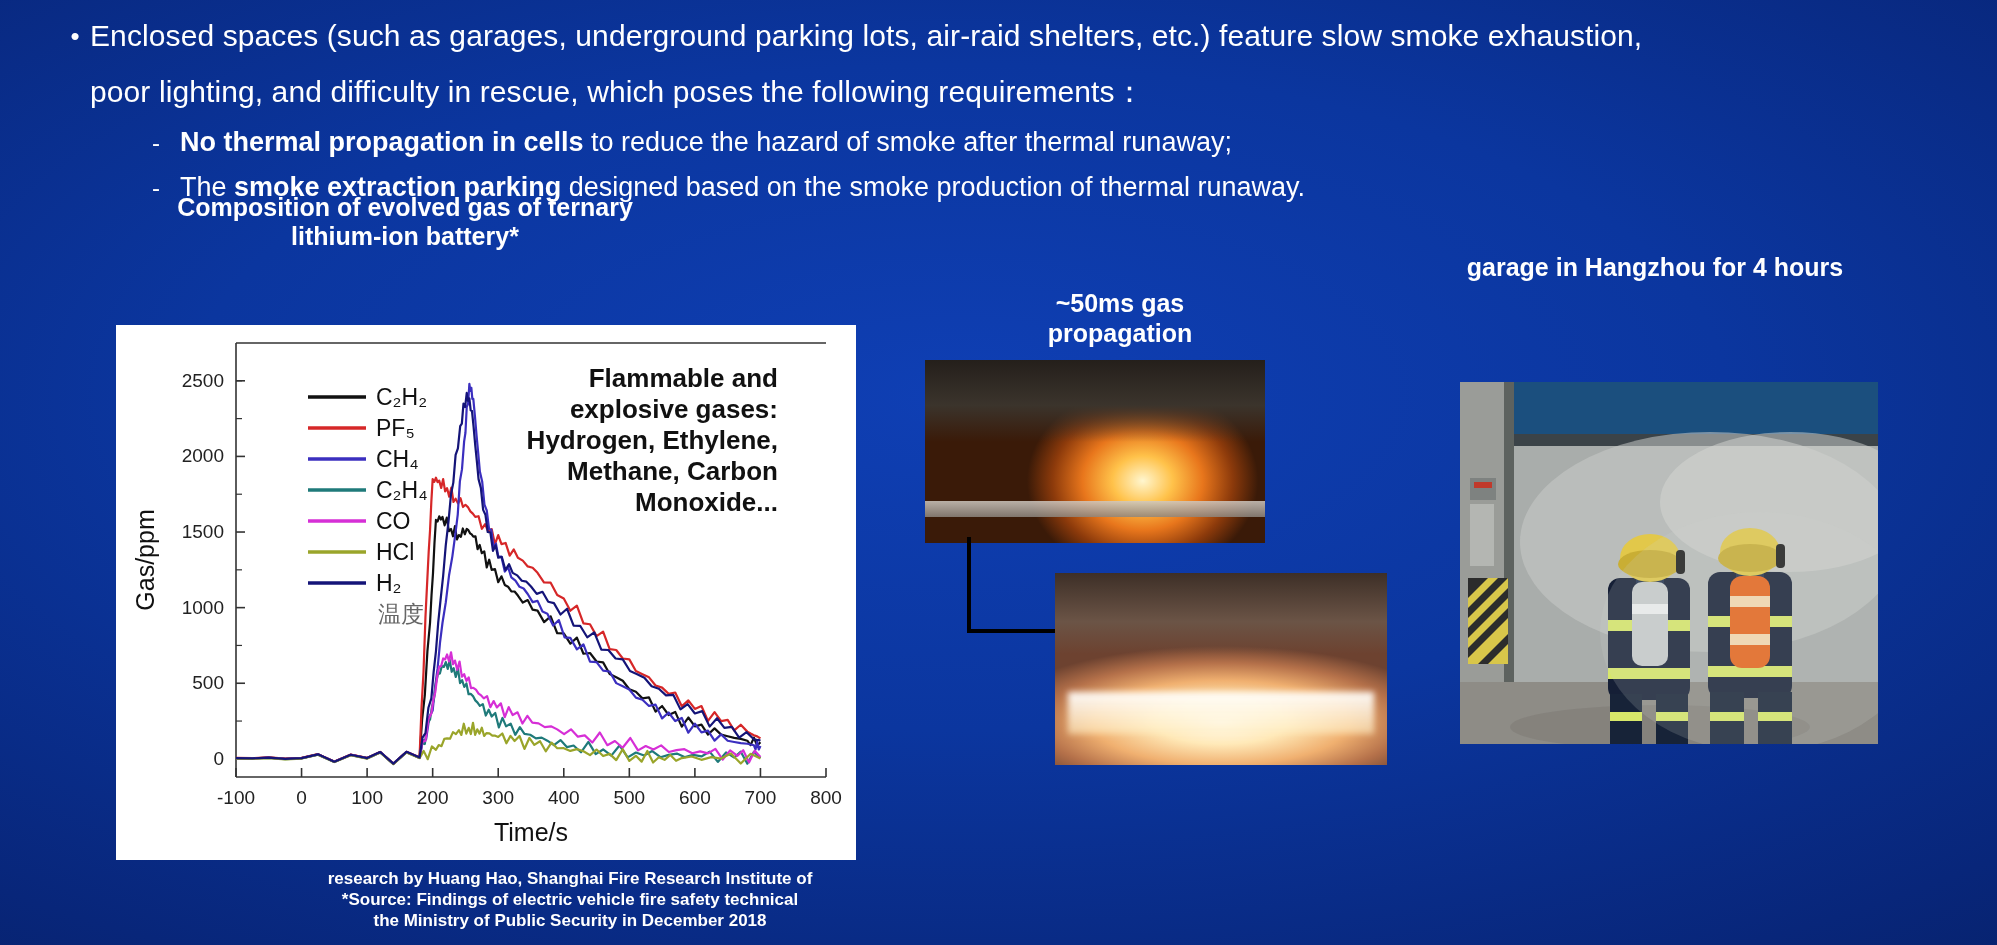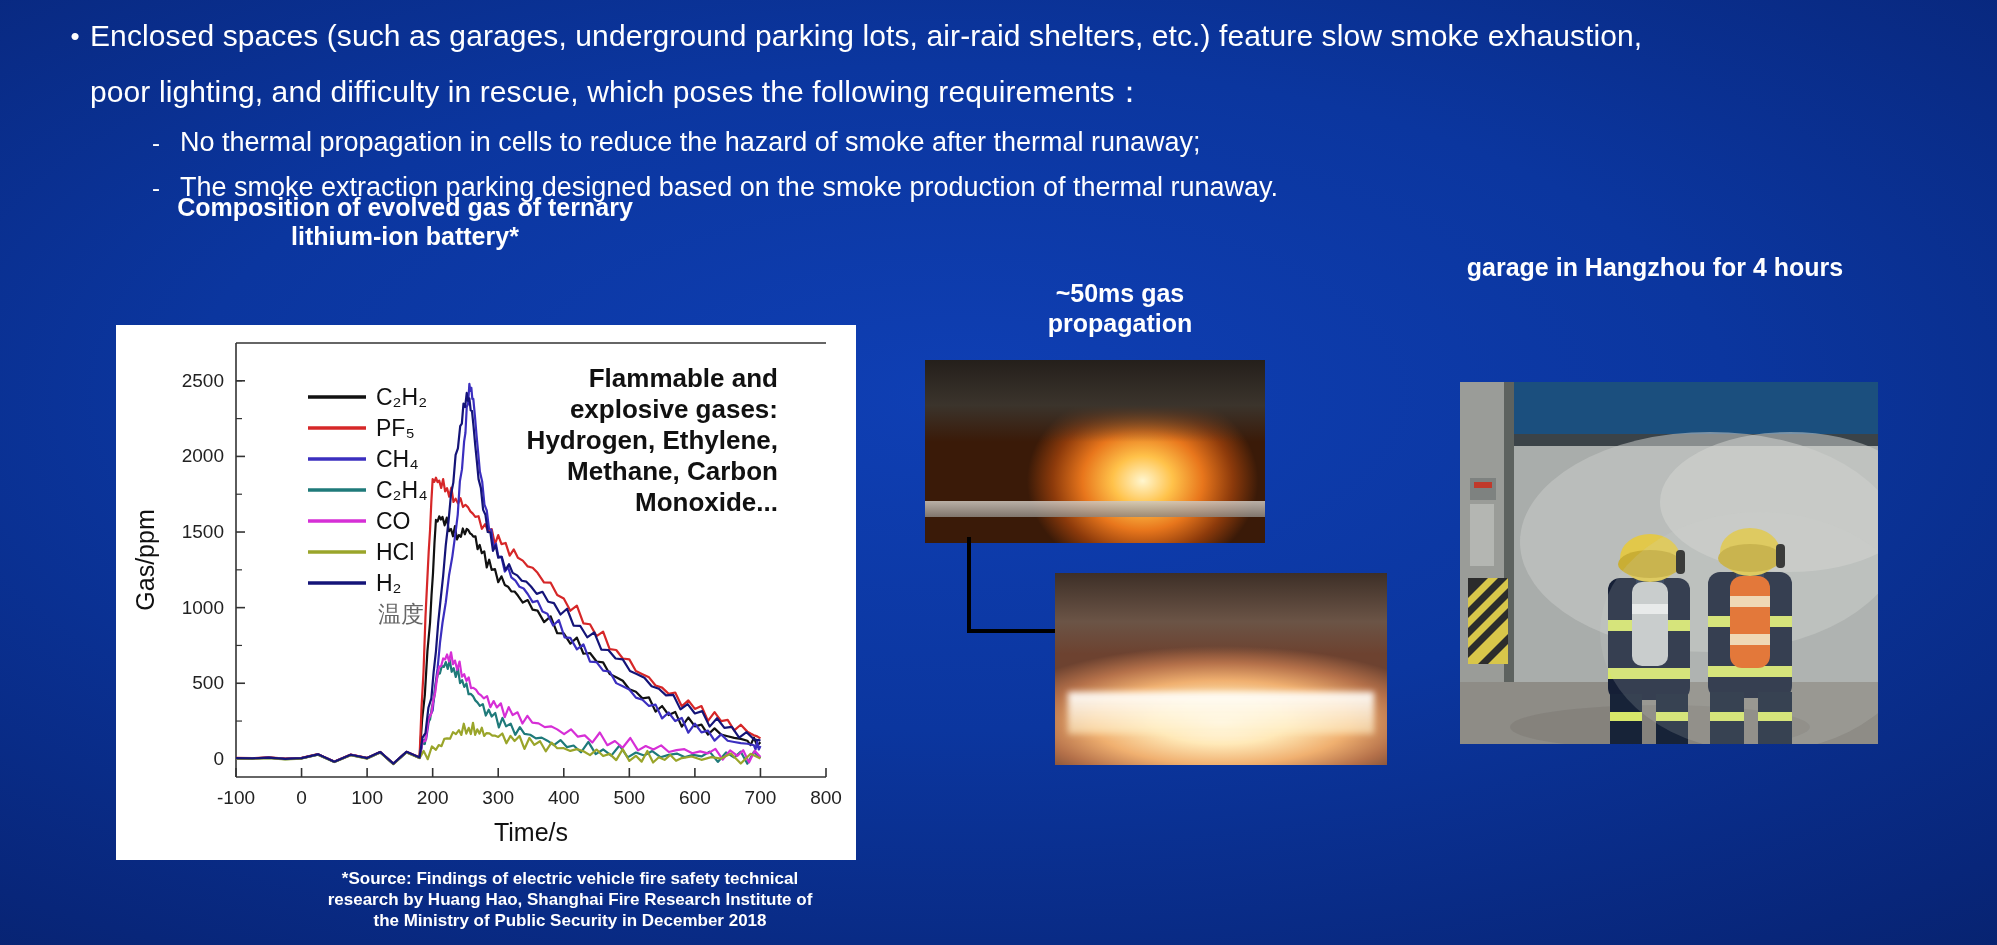--- a/index.html
+++ b/index.html
@@ -44,21 +44,21 @@
     display: flex;
     align-items: baseline;
     font-size: 27px;
     line-height: 44px;
     margin-left: 92px;
   }
   .sub .dash {
     width: 28px; flex: 0 0 28px;
     font-size: 24px;
   }
-  .sub b { font-weight: 400; margin-top: 20px; }
+  .sub b { font-weight: 700; margin-top: 20px; }
 
   
   .chart-title {
     position: absolute;
     left: 110px; top: 193px; width: 590px;
     text-align: center;
     color: #ffffff;
     font-size: 25px;
     font-weight: 700;
     line-height: 29px;
@@ -80,21 +80,21 @@
     text-align: center;
     color: #ffffff;
     font-size: 17px;
     line-height: 21px;
     font-weight: 600;
   }
 
   
   .mid-caption {
     position: absolute;
-    left: 960px; top: 278px; width: 320px;
+    left: 960px; top: 288px; width: 320px;
     text-align: center;
     color: #ffffff;
     font-size: 25px;
     font-weight: 700;
     line-height: 30px;
   }
   .photo { position: absolute; overflow: hidden; }
 
   .ph-top {
     left: 925px; top: 360px; width: 340px; height: 183px;
@@ -246,22 +246,22 @@
           <text x="662" y="62" text-anchor="end" font-family="&quot;Liberation Sans&quot;, sans-serif" font-size="26" font-weight="700" fill="#111">Flammable and</text>
           <text x="662" y="93" text-anchor="end" font-family="&quot;Liberation Sans&quot;, sans-serif" font-size="26" font-weight="700" fill="#111">explosive gases:</text>
           <text x="662" y="124" text-anchor="end" font-family="&quot;Liberation Sans&quot;, sans-serif" font-size="26" font-weight="700" fill="#111">Hydrogen, Ethylene,</text>
           <text x="662" y="155" text-anchor="end" font-family="&quot;Liberation Sans&quot;, sans-serif" font-size="26" font-weight="700" fill="#111">Methane, Carbon</text>
           <text x="662" y="186" text-anchor="end" font-family="&quot;Liberation Sans&quot;, sans-serif" font-size="26" font-weight="700" fill="#111">Monoxide...</text>
         </g>
     </svg>
   </div>
 
   <div class="src-note">
+    <div>research by Huang Hao, Shanghai Fire Research Institute of</div>
     <div>*Source: Findings of electric vehicle fire safety technical</div>
-    <div>research by Huang Hao, Shanghai Fire Research Institute of</div>
     <div>the Ministry of Public Security in December 2018</div>
   </div>
 
   <div class="mid-caption">
     <div>~50ms gas</div>
     <div>propagation</div>
   </div>
 
   <div class="photo ph-top">
     <div class="dark-top"></div>

